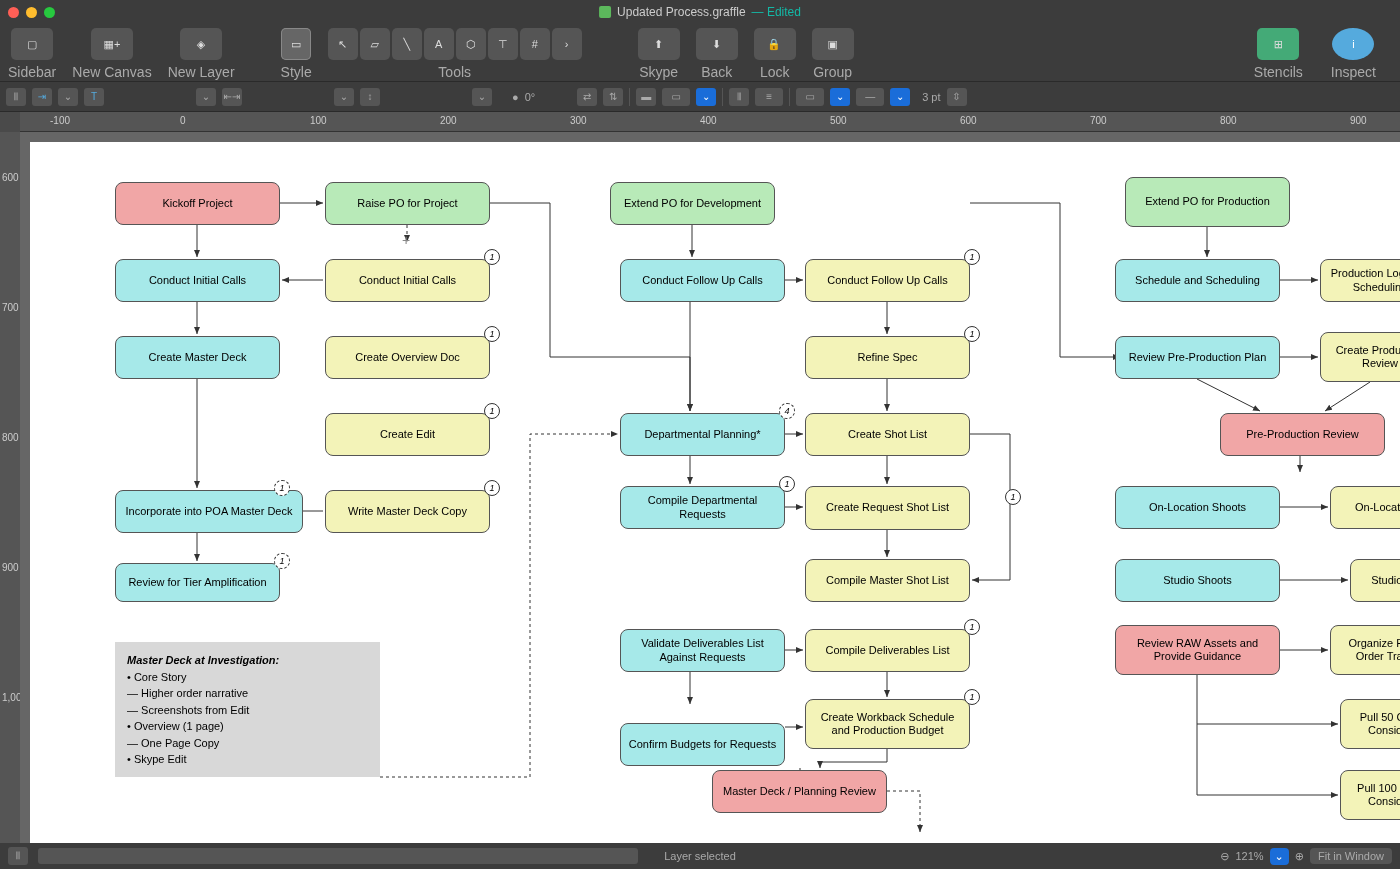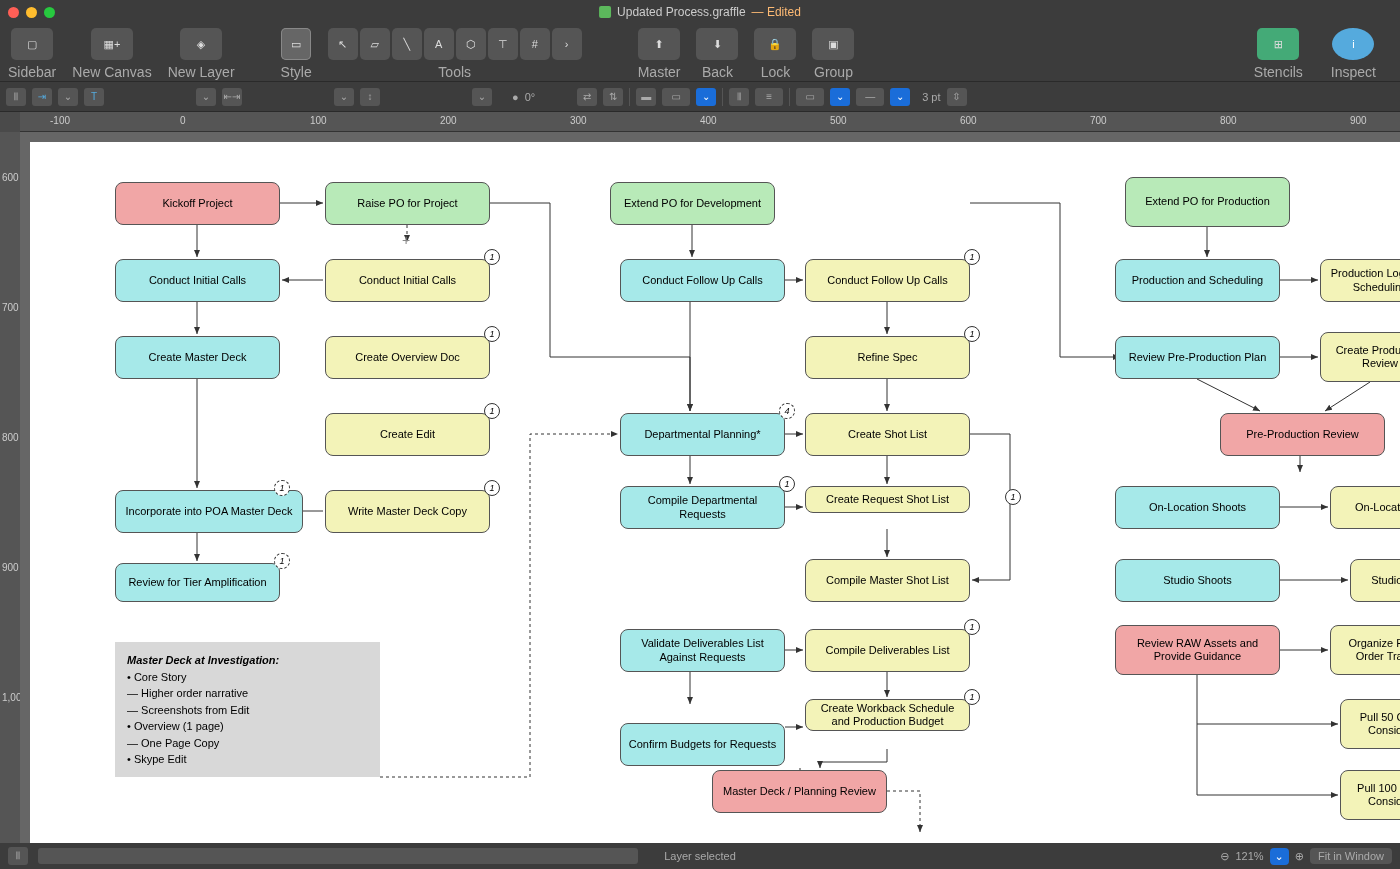--- a/index.html
+++ b/index.html
@@ -3,21 +3,21 @@
 <meta charset="utf-8">
 <style>
 * { margin:0; padding:0; box-sizing:border-box; font-family:-apple-system,BlinkMacSystemFont,"Segoe UI",sans-serif; }
 body { background:#4a4a4a; width:1400px; height:869px; overflow:hidden; position:relative; }
 .titlebar { height:24px; background:#3c3c3c; display:flex; align-items:center; padding:0 8px; color:#ccc; font-size:12px; position:relative; }
 .traffic { display:flex; gap:7px; }
 .tl { width:11px; height:11px; border-radius:50%; }
 .tl.r { background:#ff5f56; } .tl.y { background:#ffbd2e; } .tl.g { background:#27c93f; }
 .title-center { position:absolute; left:50%; transform:translateX(-50%); display:flex; gap:6px; align-items:center; }
 .doc-icon { width:12px; height:12px; background:#5cb85c; border-radius:2px; }
-.edited { color:#fdba74; }
+.edited { color:#14b8a6; }
 .toolbar { height:58px; background:#3c3c3c; display:flex; align-items:flex-start; padding:4px 8px 0; color:#aaa; font-size:11px; border-bottom:1px solid #2a2a2a; position:relative; }
 .tb-group { display:flex; flex-direction:column; align-items:center; margin-right:16px; }
 .tb-icons { display:flex; gap:2px; }
 .tb-btn { width:42px; height:32px; background:#555; border-radius:5px; display:flex; align-items:center; justify-content:center; color:#ddd; cursor:pointer; }
 .tb-btn.narrow { width:30px; }
 .tb-btn.sel { background:#666; box-shadow:inset 0 0 0 1px #888; }
 .tb-label { margin-top:4px; font-size:14px; }
 .tb-right { position:absolute; right:8px; top:4px; display:flex; gap:12px; }
 .infobar { height:30px; background:#3c3c3c; border-bottom:1px solid #2a2a2a; display:flex; align-items:center; padding:0 6px; gap:6px; color:#aaa; font-size:11px; }
 .ib-sep { width:1px; height:18px; background:#555; }
@@ -99,21 +99,21 @@
       <div class="tb-btn narrow">#</div>
       <div class="tb-btn narrow">›</div>
     </div>
     <div class="tb-label">Tools</div>
   </div>
   <div style="width:40px"></div>
   <div class="tb-group">
       <div class="tb-icons">
         <div class="tb-btn">⬆</div>
       </div>
-      <div class="tb-label">Master</div>
+      <div class="tb-label">Skype</div>
     </div>
   <div class="tb-group">
       <div class="tb-icons">
         <div class="tb-btn">⬇</div>
       </div>
       <div class="tb-label">Back</div>
     </div>
   <div class="tb-group">
       <div class="tb-icons">
         <div class="tb-btn">🔒</div>
@@ -271,32 +271,32 @@
       <div class="node cyan" style="left: 590px; top: 117px; width: 165px; height: 43px;">Conduct Follow Up Calls</div>
       <div class="node yellow" style="left: 775px; top: 117px; width: 165px; height: 43px;">Conduct Follow Up Calls</div>
       <div class="badge" style="left: 934px; top: 107px;">1</div>
       <div class="node yellow" style="left: 775px; top: 194px; width: 165px; height: 43px;">Refine Spec</div>
       <div class="badge" style="left: 934px; top: 184px;">1</div>
       <div class="node cyan" style="left: 590px; top: 271px; width: 165px; height: 43px;">Departmental Planning*</div>
       <div class="badge dashed" style="left: 749px; top: 261px;">4</div>
       <div class="node yellow" style="left: 775px; top: 271px; width: 165px; height: 43px;">Create Shot List</div>
       <div class="node cyan" style="left: 590px; top: 344px; width: 165px; height: 43px;">Compile Departmental Requests</div>
       <div class="badge" style="left: 749px; top: 334px;">1</div>
-      <div class="node yellow" style="left: 775px; top: 344px; width: 165px; height: 27px;">Create Request Shot List</div>
+      <div class="node yellow" style="left: 775px; top: 344px; width: 165px; height: 44px;">Create Request Shot List</div>
       <div class="node yellow" style="left: 775px; top: 417px; width: 165px; height: 43px;">Compile Master Shot List</div>
       <div class="node cyan" style="left: 590px; top: 487px; width: 165px; height: 43px;">Validate Deliverables List Against Requests</div>
       <div class="node yellow" style="left: 775px; top: 487px; width: 165px; height: 43px;">Compile Deliverables List</div>
       <div class="badge" style="left: 934px; top: 477px;">1</div>
       <div class="node cyan" style="left: 590px; top: 581px; width: 165px; height: 43px;">Confirm Budgets for Requests</div>
-      <div class="node yellow" style="left: 775px; top: 557px; width: 165px; height: 32px;">Create Workback Schedule and Production Budget</div>
+      <div class="node yellow" style="left: 775px; top: 557px; width: 165px; height: 50px;">Create Workback Schedule and Production Budget</div>
       <div class="badge" style="left: 934px; top: 547px;">1</div>
       <div class="node red" style="left: 682px; top: 628px; width: 175px; height: 43px;">Master Deck / Planning Review</div>
       <div class="badge" style="left: 975px; top: 347px;">1</div>
       <div class="node green" style="left: 1095px; top: 35px; width: 165px; height: 50px;">Extend PO for Production</div>
-      <div class="node cyan" style="left: 1085px; top: 117px; width: 165px; height: 43px;">Production and Scheduling</div>
+      <div class="node cyan" style="left: 1085px; top: 117px; width: 165px; height: 43px;">Schedule and Scheduling</div>
       <div class="node yellow" style="left: 1290px; top: 117px; width: 120px; height: 43px;">Production Logistics Scheduling</div>
       <div class="node cyan" style="left: 1085px; top: 194px; width: 165px; height: 43px;">Review Pre-Production Plan</div>
       <div class="node yellow" style="left: 1290px; top: 190px; width: 120px; height: 50px;">Create Production Review</div>
       <div class="node red" style="left: 1190px; top: 271px; width: 165px; height: 43px;">Pre-Production Review</div>
       <div class="node cyan" style="left: 1085px; top: 344px; width: 165px; height: 43px;">On-Location Shoots</div>
       <div class="node yellow" style="left: 1300px; top: 344px; width: 110px; height: 43px;">On-Location</div>
       <div class="node cyan" style="left: 1085px; top: 417px; width: 165px; height: 43px;">Studio Shoots</div>
       <div class="node yellow" style="left: 1320px; top: 417px; width: 90px; height: 43px;">Studio Sh</div>
       <div class="node red" style="left: 1085px; top: 483px; width: 165px; height: 50px;">Review RAW Assets and Provide Guidance</div>
       <div class="node yellow" style="left: 1300px; top: 483px; width: 110px; height: 50px;">Organize RAW Order Trans</div>

